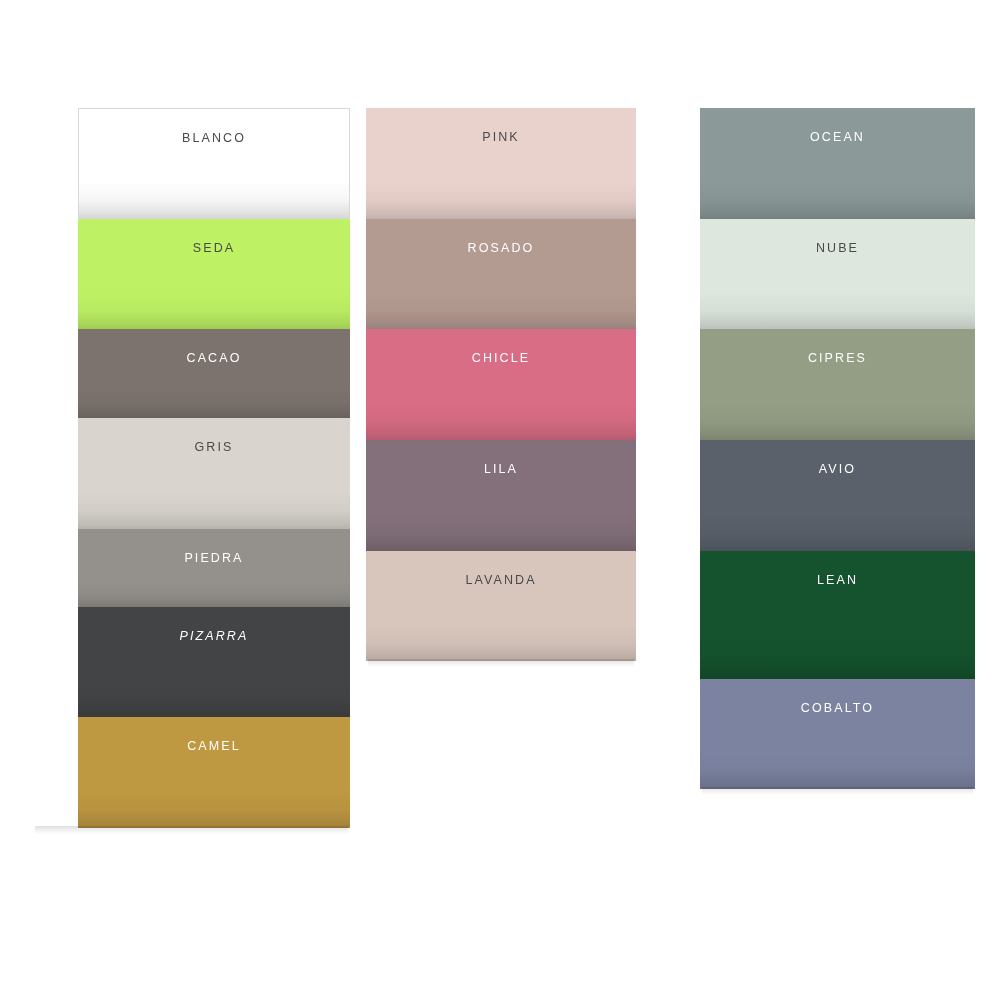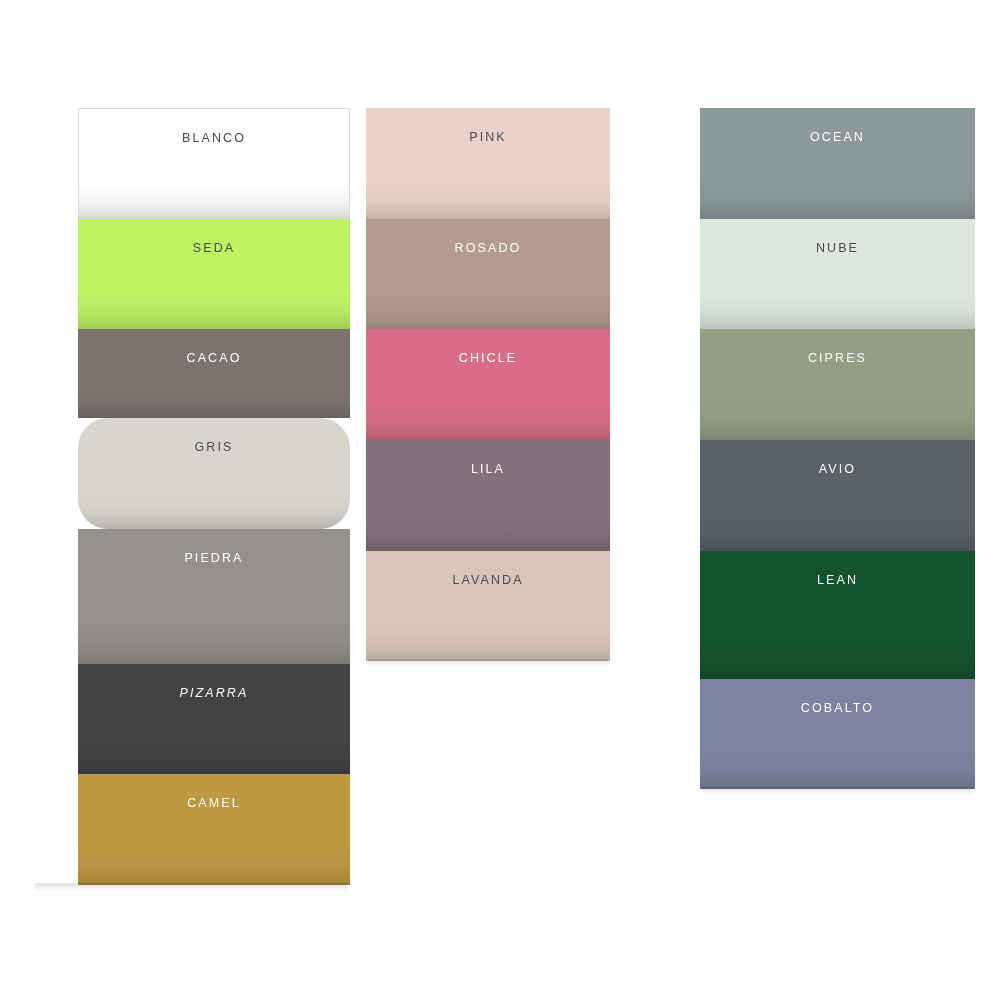--- a/index.html
+++ b/index.html
@@ -22,21 +22,21 @@
     height: 1000px;
     background: #ffffff;
   }
 
   .swatch-column {
     position: absolute;
     top: 108px;
   }
 
   #column-neutrals { left: 33px;  width: 272px; padding-left: 45px; }
-  #column-roses    { left: 366px; width: 244px; }
+  #column-roses    { left: 366px; width: 270px; }
   #column-cools    { left: 700px; width: 275px; }
 
   .swatch {
     position: relative;
     box-sizing: border-box;
     width: 100%;
     overflow: hidden;
   }
 
   
@@ -97,24 +97,24 @@
   <div class="swatch-column" id="column-neutrals">
     <div class="swatch label-dark is-outlined" title="BLANCO" style="height: 110.571px; background: rgb(255, 255, 255);">
         <span class="swatch-label">BLANCO</span>
       </div>
       <div class="swatch label-dark" title="SEDA" style="height: 110.571px; background: #bef264;">
         <span class="swatch-label">SEDA</span>
       </div>
       <div class="swatch label-light" title="CACAO" style="height: 89px; background: rgb(124, 115, 110);">
         <span class="swatch-label">CACAO</span>
       </div>
-      <div class="swatch label-dark" title="GRIS" style="height: 110.571px; background: rgb(217, 213, 206); border-radius: 30px;">
+      <div class="swatch label-dark" title="GRIS" style="height: 110.571px; background: rgb(217, 213, 206);">
         <span class="swatch-label">GRIS</span>
       </div>
-      <div class="swatch label-light" title="PIEDRA" style="height: 135px; background: rgb(148, 145, 140);">
+      <div class="swatch label-light" title="PIEDRA" style="height: 78px; background: rgb(148, 145, 140);">
         <span class="swatch-label">PIEDRA</span>
       </div>
       <div class="swatch label-light" title="PIZARRA" style="height: 110.571px; background: rgb(67, 68, 70); font-style: italic;">
         <span class="swatch-label">PIZARRA</span>
       </div>
       <div class="swatch label-light" title="CAMEL" style="height: 110.571px; background: rgb(191, 152, 66);">
         <span class="swatch-label">CAMEL</span>
       </div>
       <div class="column-shadow"></div>
   </div>

